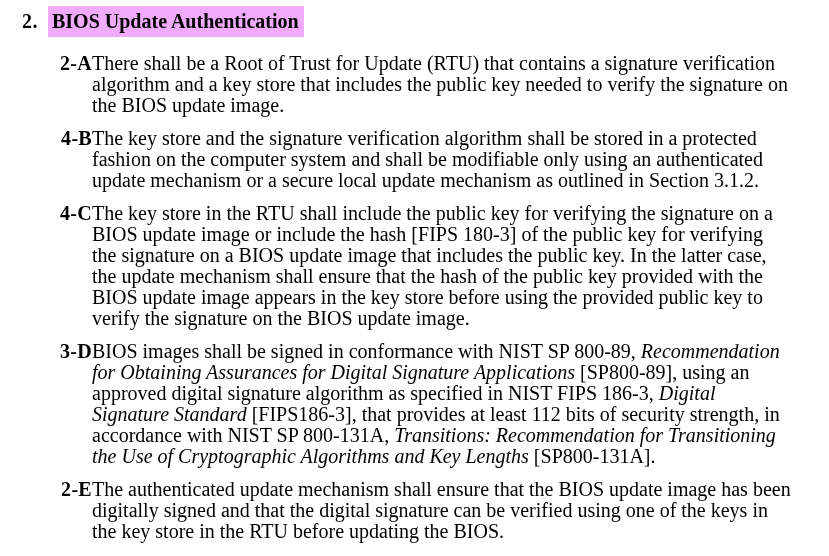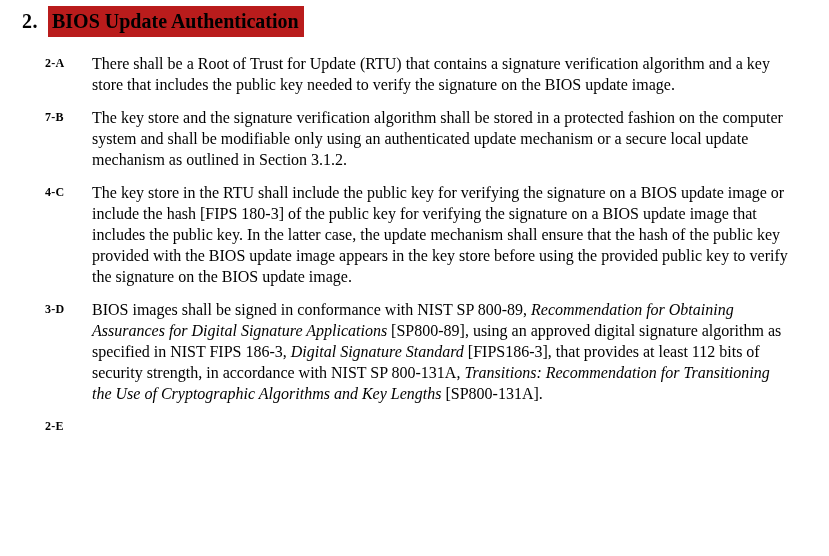--- a/index.html
+++ b/index.html
@@ -41,59 +41,61 @@
   .req-row {
     display: flex;
     margin-left: 45px;
     margin-bottom: 12px;
     align-items: flex-start;
   }
   .req-label {
     width: 47px;
     flex: 0 0 47px;
     font-weight: bold;
-    font-size: 12px;
+    font-size: 20px;
     line-height: 21px;
     letter-spacing: 0.3px;
+    text-align: right;
   }
   .req-text {
     width: 700px;
     flex: 0 0 700px;
-    font-size: 16px;
+    font-size: 20px;
     line-height: 21px;
     text-align: left;
     font-family: Liberation Serif, serif;
   }
   .italic {
     font-style: italic;
   }
 </style>
 </head>
 <body style="background: rgb(255, 255, 255); color: rgb(0, 0, 0);">
 
 <div class="page">
   <div class="heading-row">
     <span class="sec-num">2.</span>
-    <span class="sec-title" id="section-title" style="background-color: #b91c1c;">BIOS Update Authentication</span>
+    <span class="sec-title" id="section-title" style="background-color: #f0abfc;">BIOS Update Authentication</span>
   </div>
 
   <div class="req-list" id="requirements">
       <div class="req-row">
         <div class="req-label">2-A</div>
         <div class="req-text"><span>There shall be a Root of Trust for Update (RTU) that contains a signature verification algorithm and a key store that includes the public key needed to verify the signature on the BIOS update image.</span></div>
       </div>
       <div class="req-row">
-        <div class="req-label">7-B</div>
+        <div class="req-label">4-B</div>
         <div class="req-text"><span>The key store and the signature verification algorithm shall be stored in a protected fashion on the computer system and shall be modifiable only using an authenticated update mechanism or a secure local update mechanism as outlined in Section 3.1.2.</span></div>
       </div>
       <div class="req-row">
         <div class="req-label">4-C</div>
         <div class="req-text"><span>The key store in the RTU shall include the public key for verifying the signature on a BIOS update image or include the hash [FIPS 180-3] of the public key for verifying the signature on a BIOS update image that includes the public key. In the latter case, the update mechanism shall ensure that the hash of the public key provided with the BIOS update image appears in the key store before using the provided public key to verify the signature on the BIOS update image.</span></div>
       </div>
       <div class="req-row">
         <div class="req-label">3-D</div>
         <div class="req-text"><span>BIOS images shall be signed in conformance with NIST SP 800-89, </span><span class="italic">Recommendation for Obtaining Assurances for Digital Signature Applications</span><span> [SP800-89], using an approved digital signature algorithm as specified in NIST FIPS 186-3, </span><span class="italic">Digital Signature Standard</span><span> [FIPS186-3], that provides at least 112 bits of security strength, in accordance with NIST SP 800-131A, </span><span class="italic">Transitions: Recommendation for Transitioning the Use of Cryptographic Algorithms and Key Lengths</span><span> [SP800-131A].</span></div>
       </div>
       <div class="req-row">
         <div class="req-label">2-E</div>
+        <div class="req-text"><span>The authenticated update mechanism shall ensure that the BIOS update image has been digitally signed and that the digital signature can be verified using one of the keys in the key store in the RTU before updating the BIOS.</span></div>
       </div>
     </div>
 </div>
 
 </body></html>

